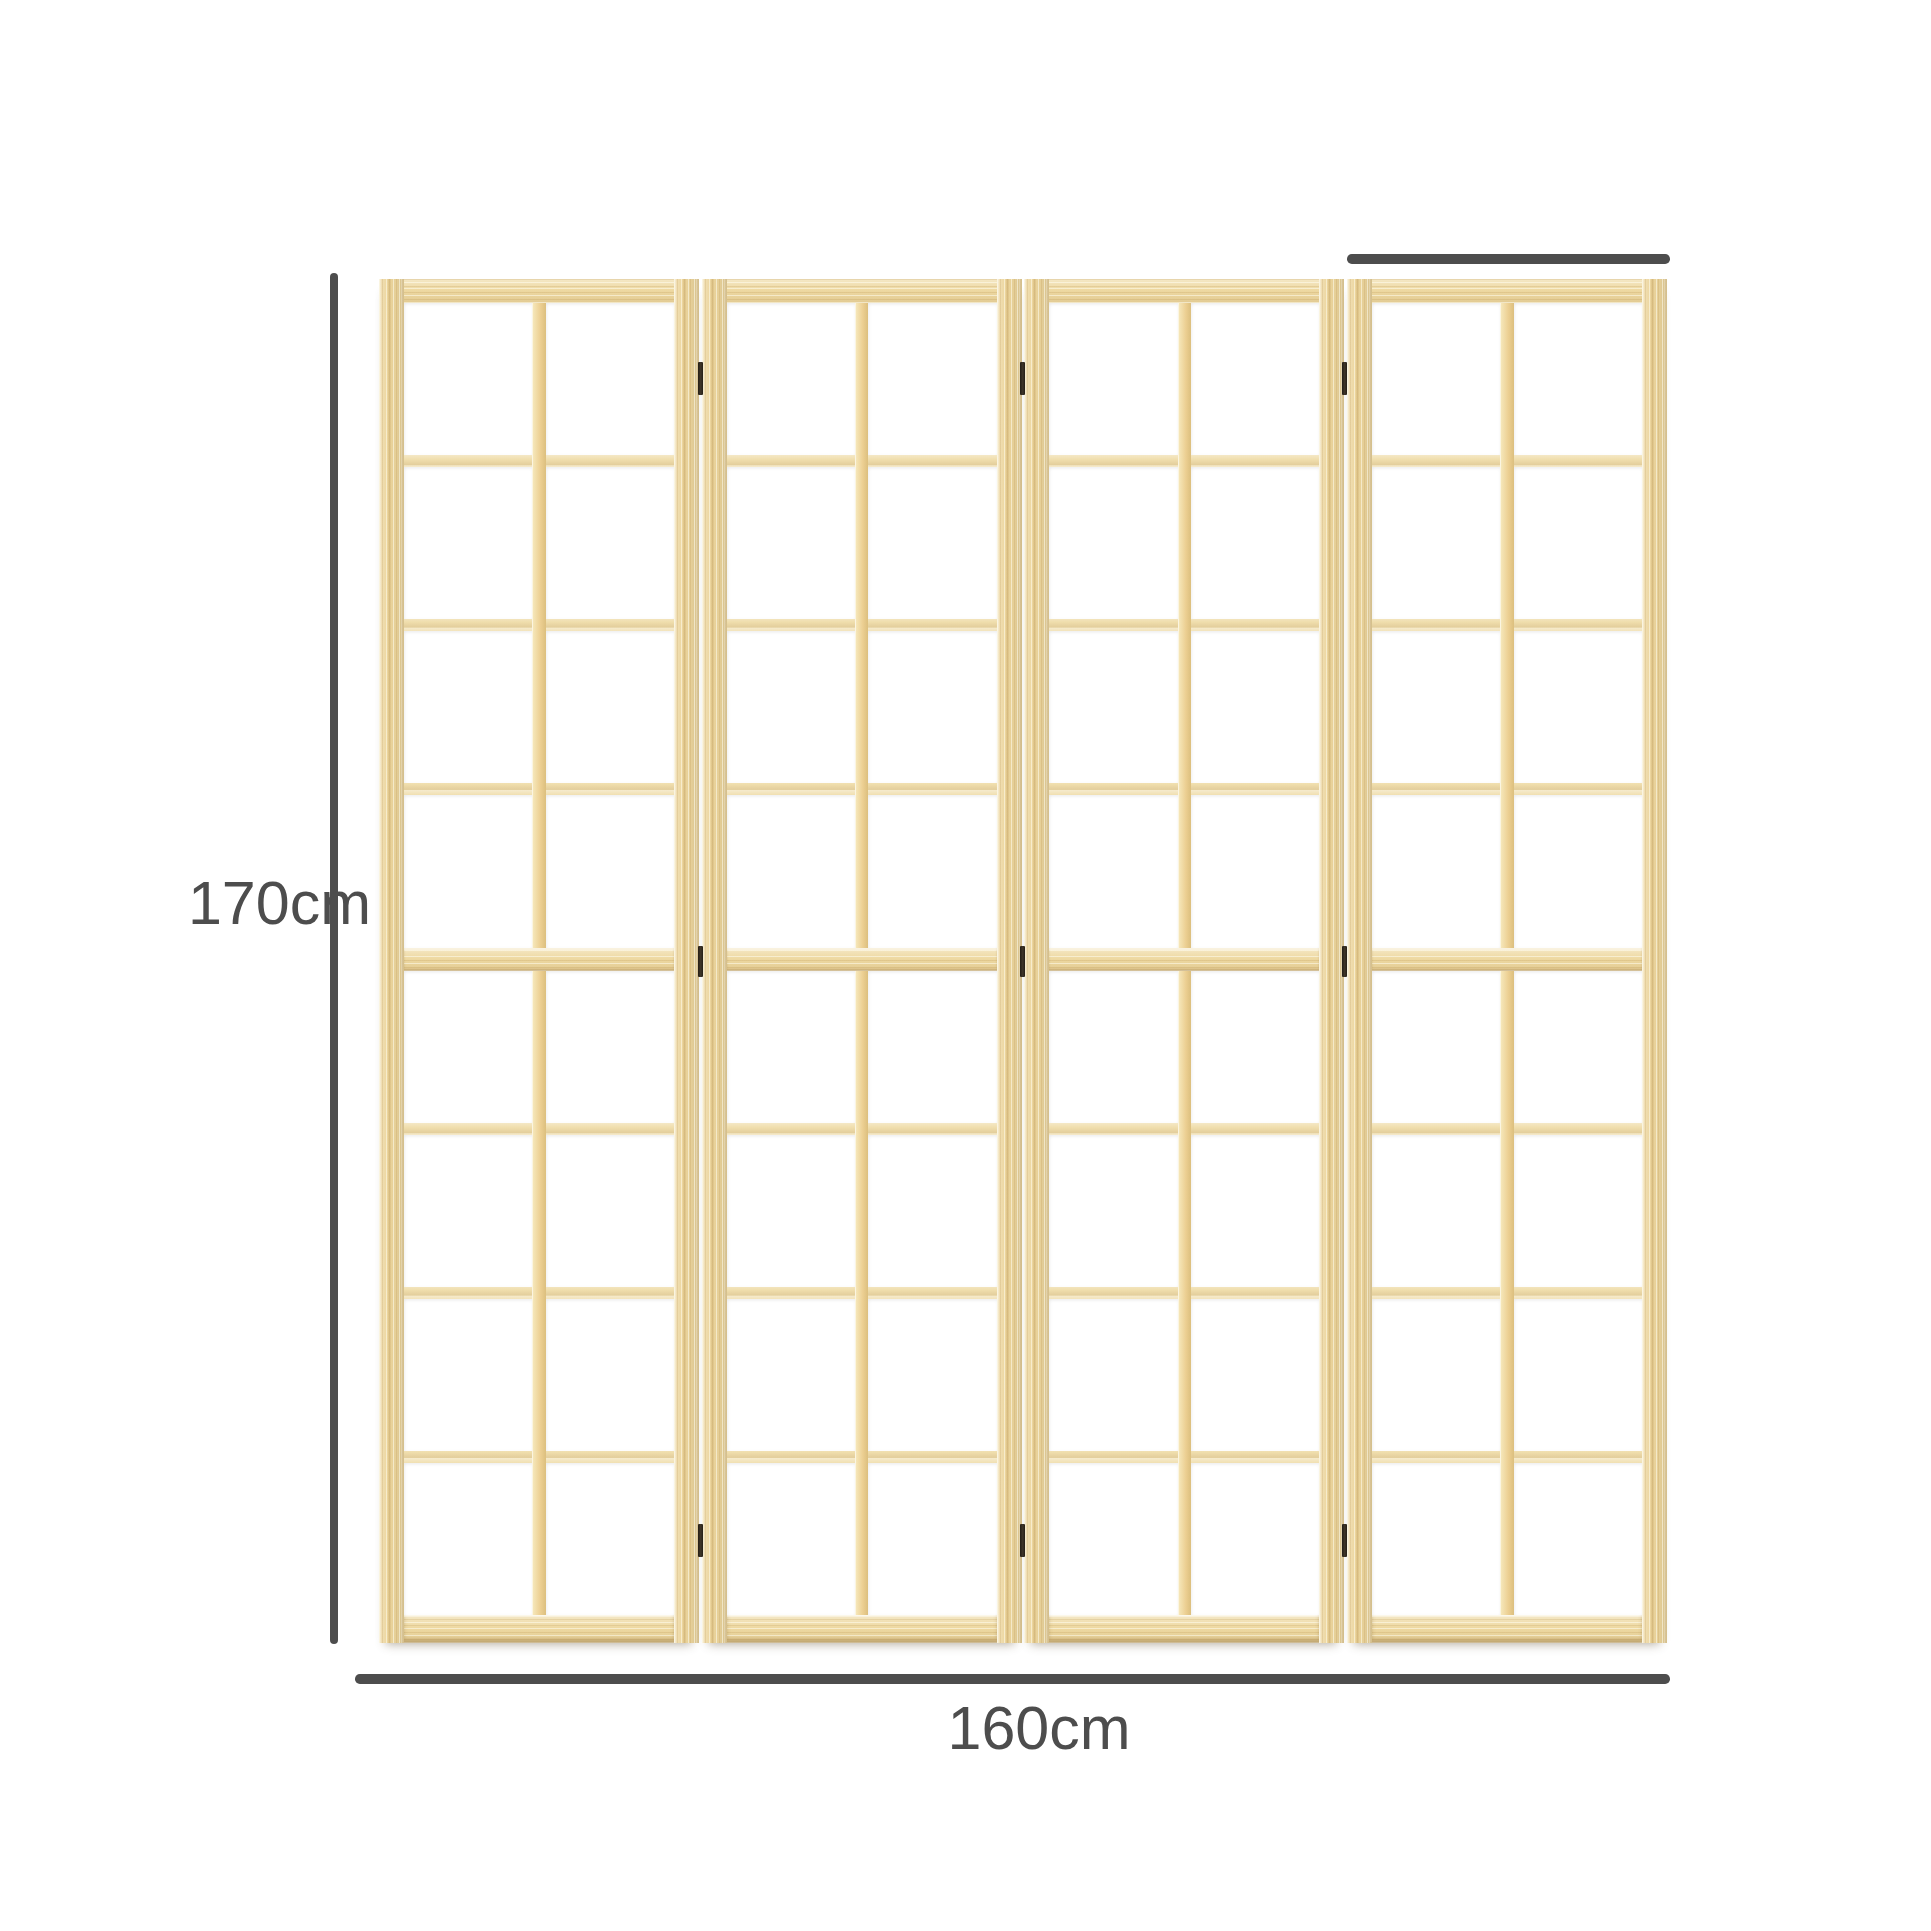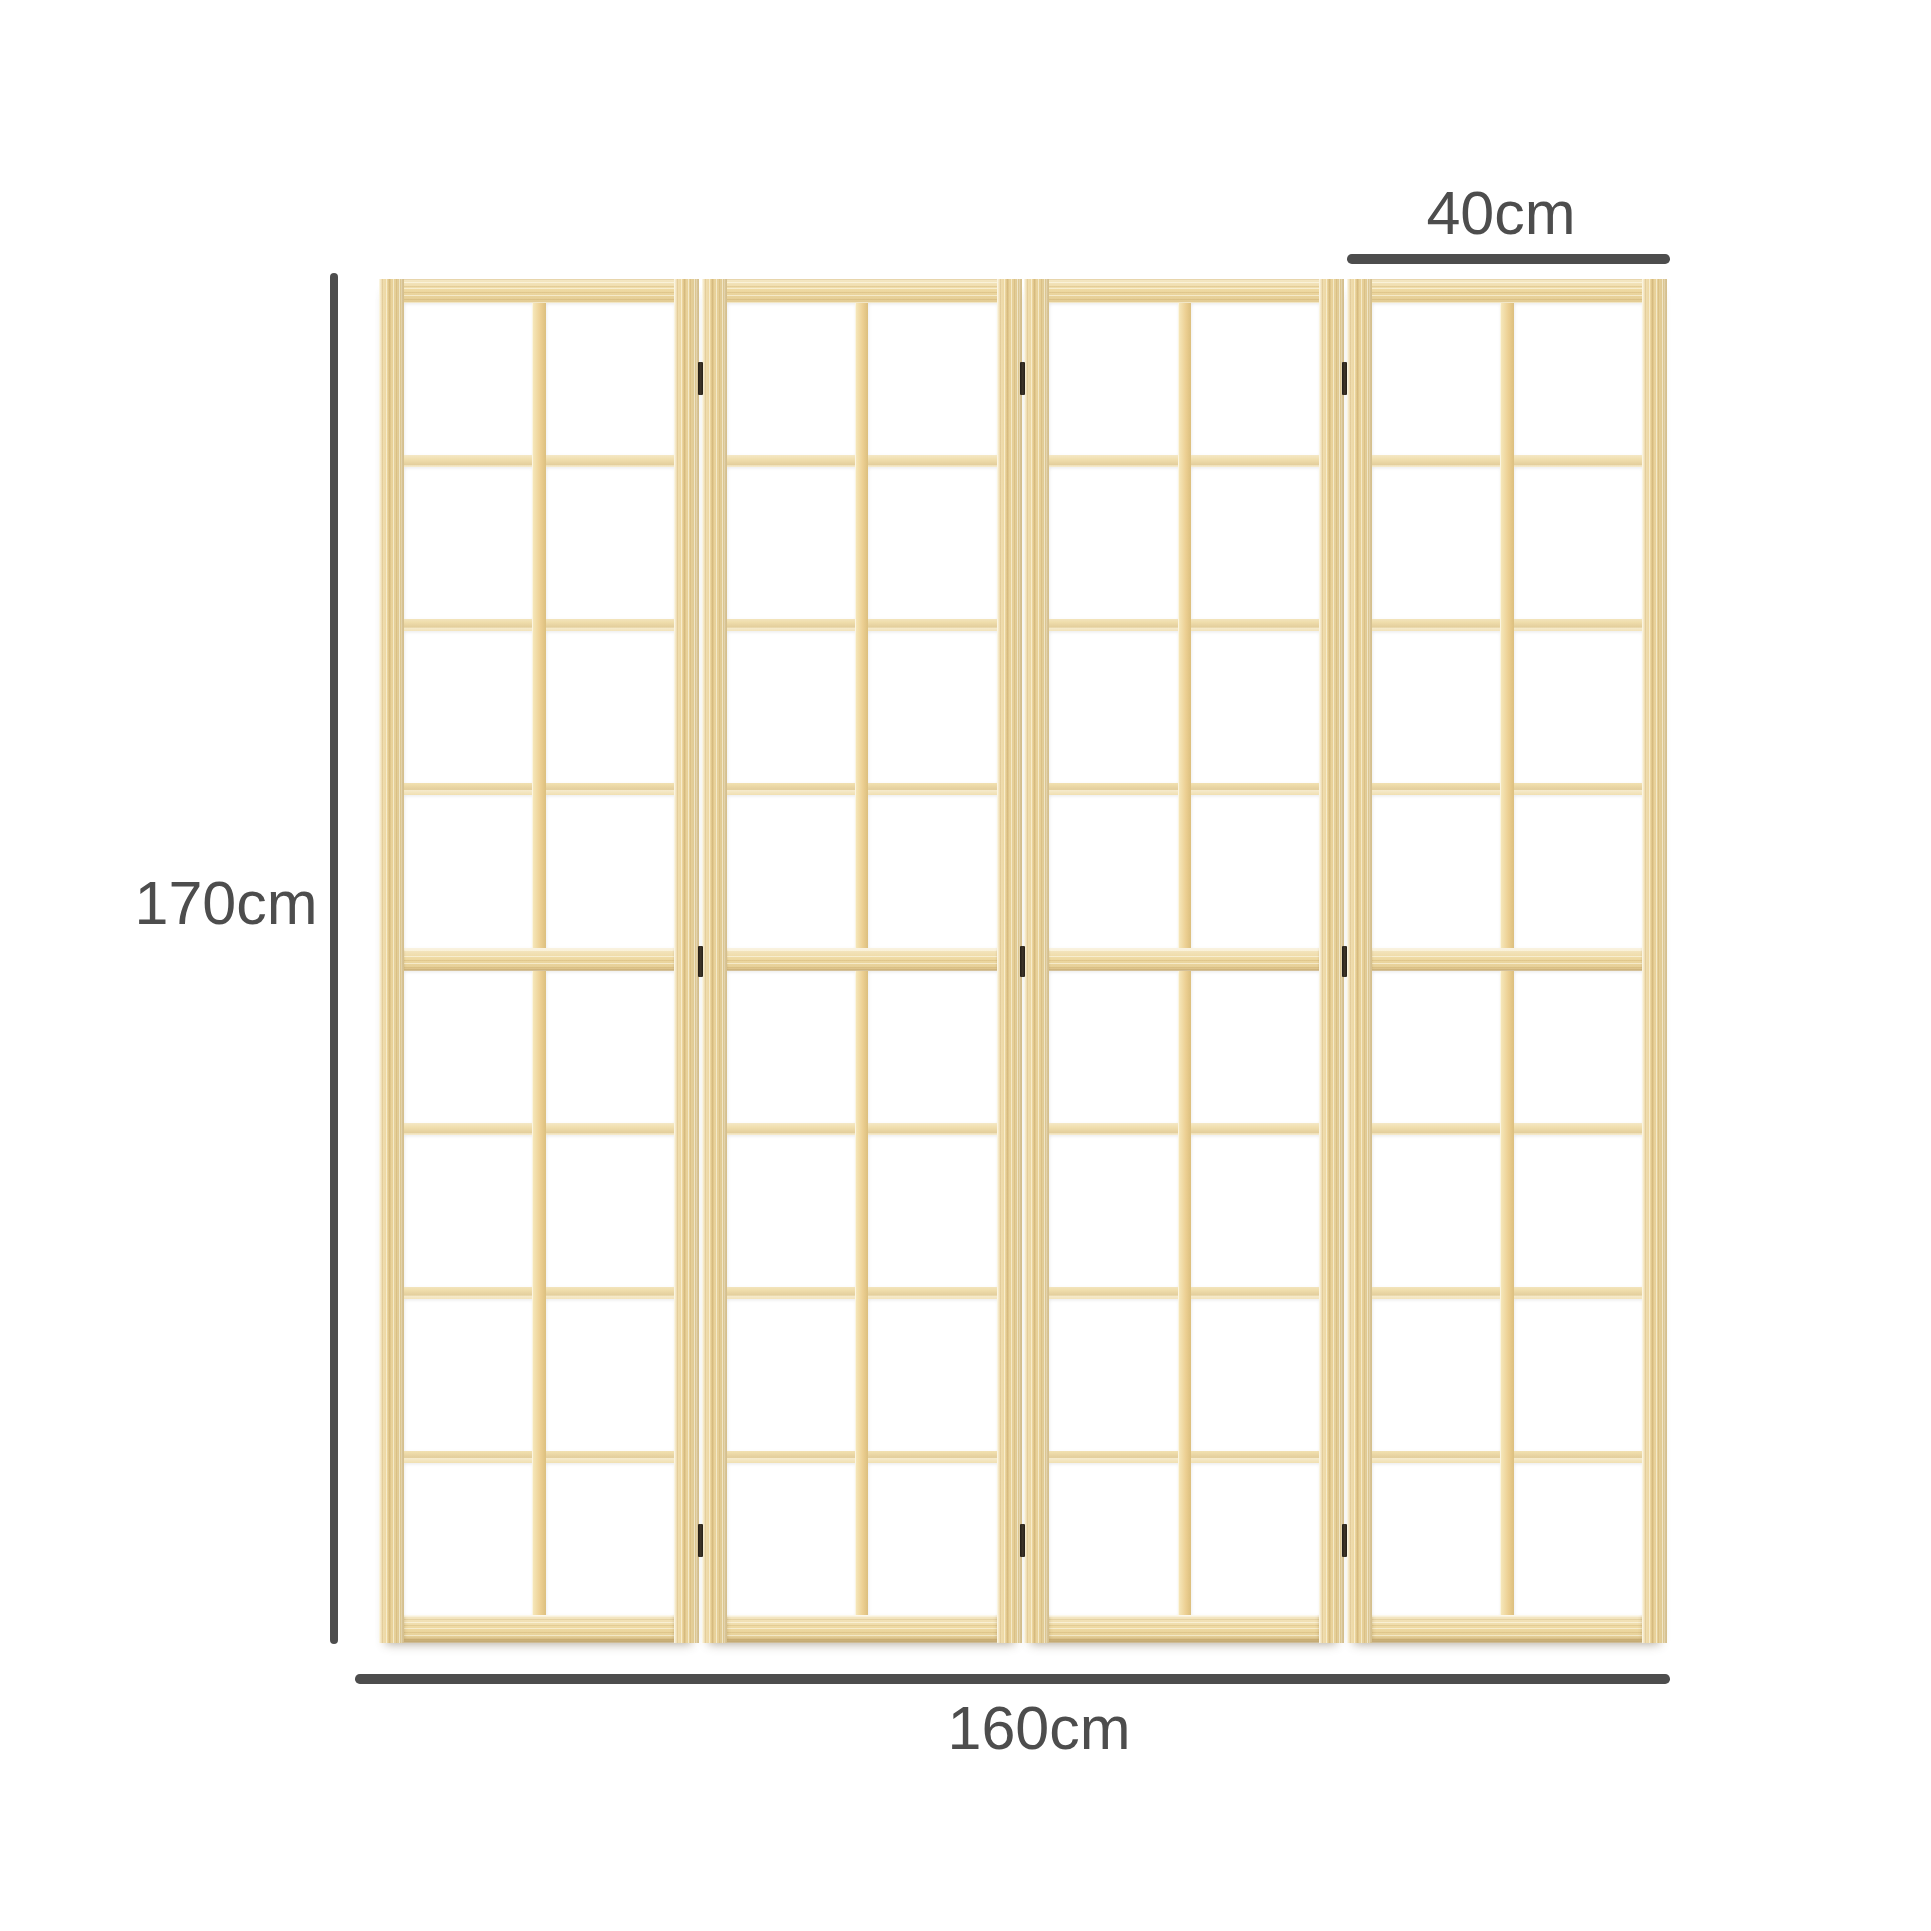--- a/index.html
+++ b/index.html
@@ -118,21 +118,21 @@
   .dim-line-panel-width  { left: 1347px; top: 254px;  width: 323px;  height: 9.7px; }
   .dim-line-width        { left: 355px;  top: 1674px; width: 1315px; height: 9.7px; }
 
   .dim-label {
     position: absolute;
     font-size: 61px;
     line-height: 71px;
     text-align: center;
     white-space: nowrap;
   }
-  .dim-label-height      { left: 81px;   top: 868px;  width: 290px; text-align: center; }
+  .dim-label-height      { left: 81px;   top: 868px;  width: 290px; text-align: right; }
   .dim-label-panel-width { left: 1356px; top: 178px;  width: 290px; }
   .dim-label-width       { left: 894px;  top: 1693px; width: 290px; }
 </style>
 </head>
 <body>
 
 <div class="stage" style="--bg: #ffffff; --annotation: #4d4d4d; --paper: #ffffff;">
 
   <div class="screen">
       <div class="panel">
@@ -259,19 +259,18 @@
       <div class="hinge" style="left: calc(50% - 3.4px); top: 1245px; height: 33px;"></div>
       <div class="hinge" style="left: calc(75% - 3.4px); top: 83px; height: 33px;"></div>
       <div class="hinge" style="left: calc(75% - 3.4px); top: 667px; height: 31px;"></div>
       <div class="hinge" style="left: calc(75% - 3.4px); top: 1245px; height: 33px;"></div>
     </div>
 
   <div class="dim-line dim-line-height"></div>
   <div class="dim-label dim-label-height">170cm</div>
 
   <div class="dim-line dim-line-panel-width"></div>
-  <div class="dim-label dim-label-panel-width">40cm</div>
 
   <div class="dim-line dim-line-width"></div>
   <div class="dim-label dim-label-width">160cm</div>
 
 </div>
 
 
 </body></html>

